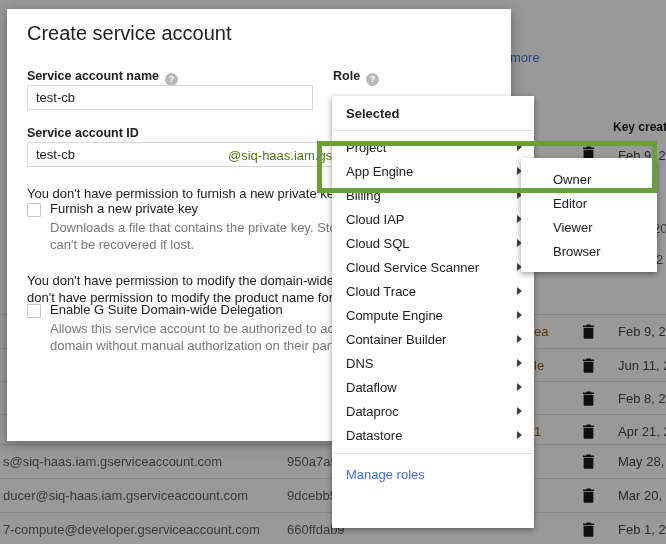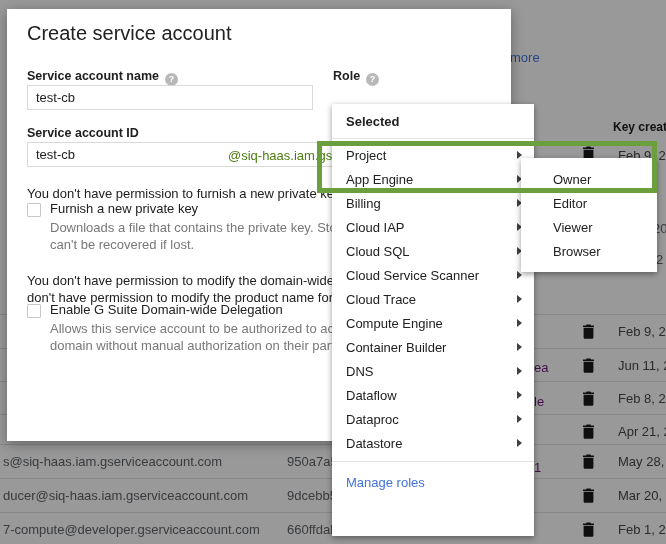--- a/index.html
+++ b/index.html
@@ -8,21 +8,21 @@
     position:relative; width:666px; height:544px; overflow:hidden;
     font-family:"Liberation Sans", sans-serif; font-size:13px; color:#212121;
   }
   
   .bg-page { position:absolute; inset:0; background:#fff; z-index:1; }
   .bg-more { position:absolute; left:510px; top:50px; color:#4272db; }
   .bg-keyhdr { position:absolute; left:613px; top:120px; font-weight:700; font-size:12px; color:#202124; white-space:nowrap; }
   .bg-row { position:absolute; left:0; width:666px; height:34px; border-top:1px solid #e2e2e2; }
   .bg-row .email { position:absolute; left:3px;  top:9px; color:#5f6368; white-space:nowrap; }
   .bg-row .keyid { position:absolute; left:287px; top:9px; color:#5f6368; white-space:nowrap; }
-  .bg-row .keytail { position:absolute; left:534px; top:9px; color:#701a75;margin-top:36px; }
+  .bg-row .keytail { position:absolute; left:534px; top:9px; color:#a16207; }
   .bg-row .trash, .frag-trash { position:absolute; left:582px; top:9px; width:13px; height:15px; cursor:pointer; }
   .bg-row .date { position:absolute; left:618px; top:9px; color:#494949; white-space:nowrap; }
   .frag-trash { top:146px; }
   .frag-date1 { position:absolute; left:618px; top:148px; color:#494949; white-space:nowrap; }
   .frag-tail { position:absolute; color:#5f6368; }
   .scrim { position:absolute; inset:0; background:rgba(0,0,0,0.40); z-index:2; }
 
   
   .dialog {
     position:absolute; left:7px; top:9px; width:504px; height:432px; background:#fff;
@@ -45,21 +45,21 @@
   .role-select .caret { margin-left:auto; width:0; height:0;
                         border-left:4px solid transparent; border-right:4px solid transparent;
                         border-top:5px solid #616161; }
   .para { position:absolute; white-space:nowrap; color:#212121; line-height:17px; }
   .gray { color:#787878; }
   .chk { position:absolute; width:14px; height:14px; border:1px solid #c7c7c7; border-radius:1px; background:#fff; cursor:pointer; }
   .chk-label { position:absolute; white-space:nowrap; color:#212121; }
   .learn { color:#4272db; cursor:pointer; }
 
   
-  .dropdown { position:absolute; left:332px; top:104px; width:202px; height:432px; background:#fff;
+  .dropdown { position:absolute; left:332px; top:96px; width:202px; height:432px; background:#fff;
               box-shadow:0 2px 6px rgba(0,0,0,0.4); z-index:4; }
   .dd-header { padding:10px 14px 9px 14px; font-weight:700; font-size:13px; color:#212121;
                border-bottom:1px solid #e4e4e4; }
   .dd-items { padding-top:4px; }
   .dd-item { height:24px; display:flex; align-items:center; padding:0 12px 0 14px;
              font-size:13px; color:#212121; cursor:pointer; }
   .dd-item .arr { margin-left:auto; width:0; height:0;
                   border-left:5px solid #404040;
                   border-top:4px solid transparent; border-bottom:4px solid transparent; }
   .dd-manage { border-top:1px solid #e4e4e4; margin-top:6px; padding:13px 14px; color:#4272db; cursor:pointer; }

